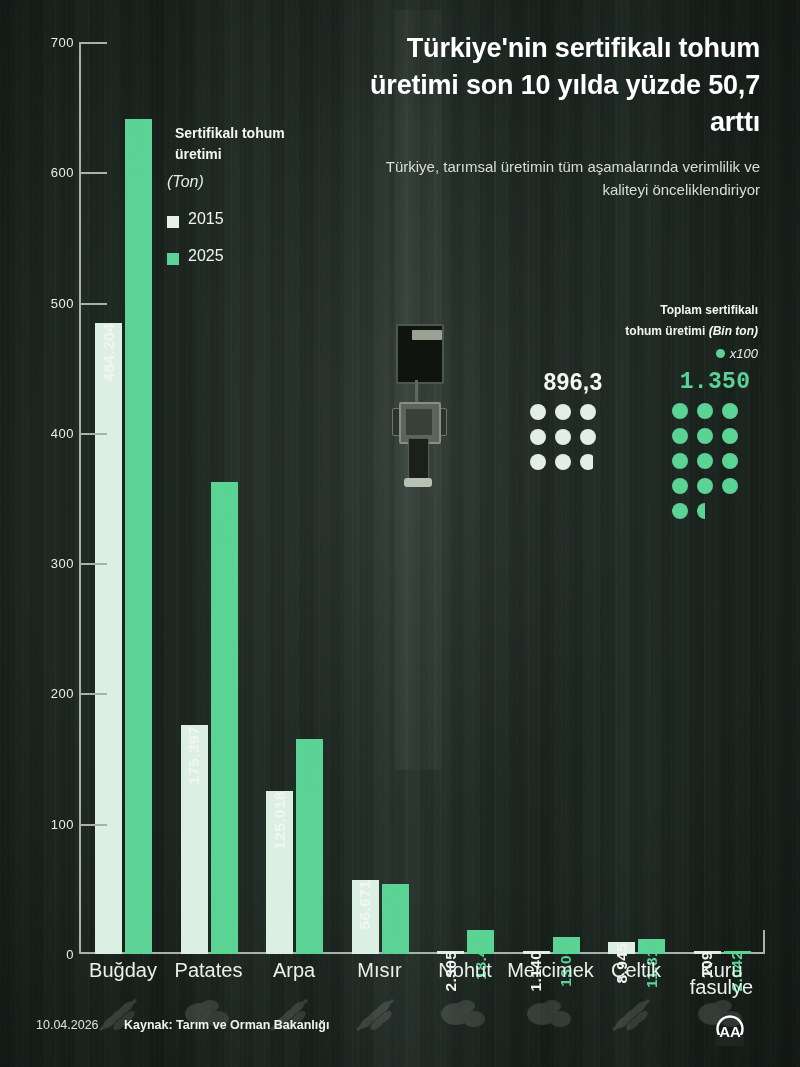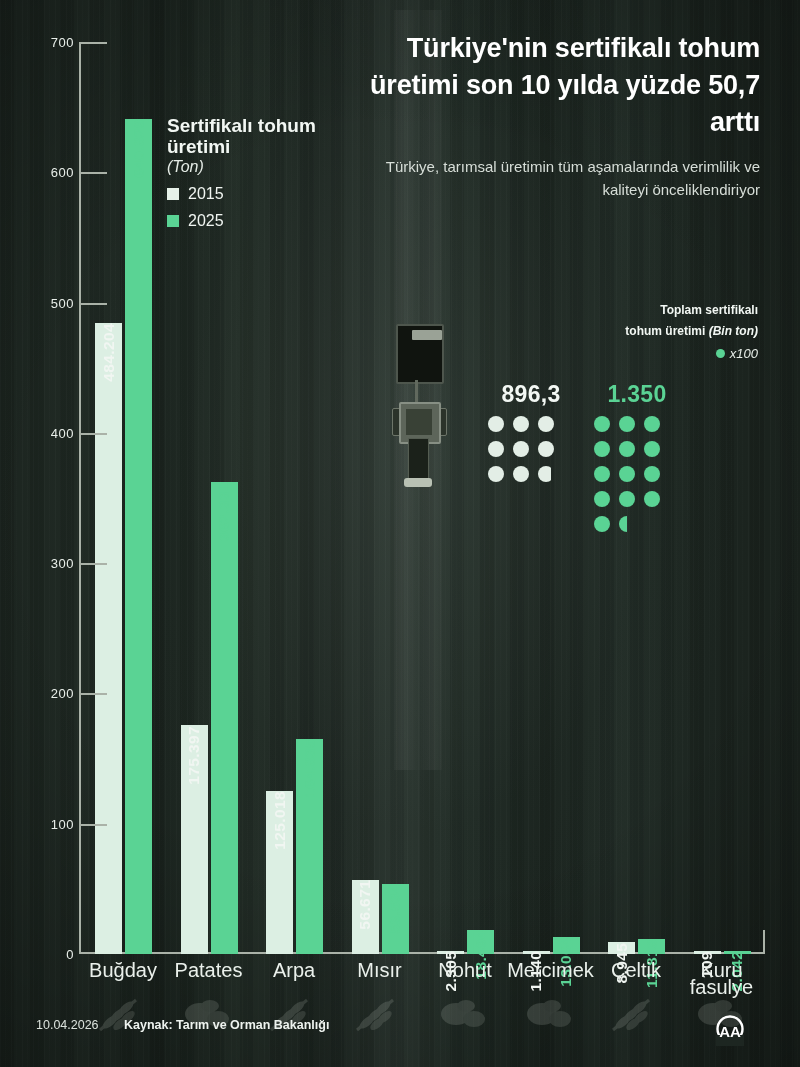--- a/index.html
+++ b/index.html
@@ -76,46 +76,46 @@
     font-size:15.5px;font-weight:bold;letter-spacing:.4px;
     white-space:nowrap;margin-bottom:0;}
   .v2015{color:#f1f6f2;}
   .v2025{color:#5ad394;}
   .cat{position:absolute;top:962px;text-align:center;color:#eaf0eb;
     font-size:20px;line-height:17px;width:110px;}
   .cat-icon{position:absolute;top:994px;width:70px;height:40px;opacity:.16;}
 
   
   #legend{position:absolute;left:167px;top:115px;width:170px;}
-  #legend h3{margin:0;color:#f2f7f3;font-size:19px;font-weight:bold;line-height:21px;}
+  #legend h3{margin:8px;color:#f2f7f3;font-size:14px;font-weight:bold;line-height:21px;}
   #legend .unit{color:#e4ebe5;font-size:16px;font-style:italic;margin-top:1px;}
-  .leg-row{display:flex;align-items:center;margin-top:9px;}
+  .leg-row{display:flex;align-items:flex-end;margin-top:19px;}
   .leg-sw{width:12px;height:12px;margin-right:9px;}
   .leg-sw.w{background:#e6f1e9;}
   .leg-sw.g{background:#5ad394;}
   .leg-lb{color:#f0f5f1;font-size:16px;}
 
   
   #headline{position:absolute;right:40px;top:30px;width:420px;text-align:right;}
   #headline h1{margin:0;color:#ffffff;font-size:27px;font-weight:bold;
     line-height:37px;letter-spacing:-.2px;}
   #headline p{margin:14px 0 0 0;color:#d7ded8;font-size:15px;line-height:23px;}
 
   
   #dots{position:absolute;right:42px;top:300px;width:270px;text-align:right;}
   #dots .dt{color:#f2f7f3;font-size:12px;font-weight:bold;line-height:21px;}
   #dots .dt em{font-style:italic;font-weight:bold;}
   #dots .per{margin-top:4px;color:#e7eee8;font-size:13px;font-style:italic;
     display:flex;justify-content:flex-end;align-items:center;gap:5px;}
   #dots .per i{width:9px;height:9px;border-radius:50%;background:#5ad394;display:inline-block;}
-  #dot-cols{display:flex;gap:20px;margin-top:20px;}
+  #dot-cols{display:flex;justify-content:flex-end;gap:56px;margin-top:8px;}
   .dcol{width:86px;}
   .dnum{font-size:23px;font-weight:bold;letter-spacing:.3px;text-align:center;margin-bottom:8px;}
   .dnum.w{color:#f3f8f4;}
-  .dnum.g{color:#5ad394;}
+  .dnum.g{color:#5ad394;font-family:Liberation Mono, monospace;}
   .dgrid{display:flex;flex-wrap:wrap;gap:9px;width:86px;}
   .dot{width:16px;height:16px;border-radius:50%;}
   .dot.w{background:#e3eee6;}
   .dot.g{background:#5ad394;}
   .dot.half{border-radius:50%;}
   .dot.g.half{background:linear-gradient(90deg,#5ad394 50%,rgba(0,0,0,0) 50%);}
   .dot.w.p85{background:linear-gradient(90deg,#e3eee6 82%,rgba(0,0,0,0) 82%);}
 
   
   #footer{position:absolute;left:0;top:1012px;width:640px;height:40px;}

